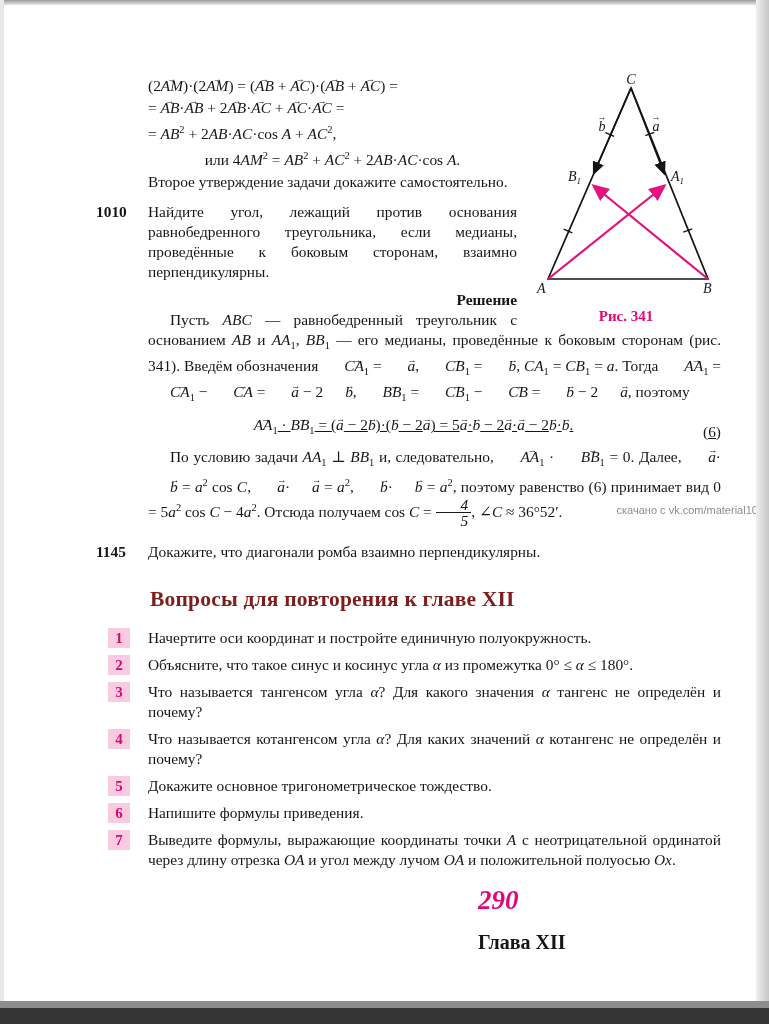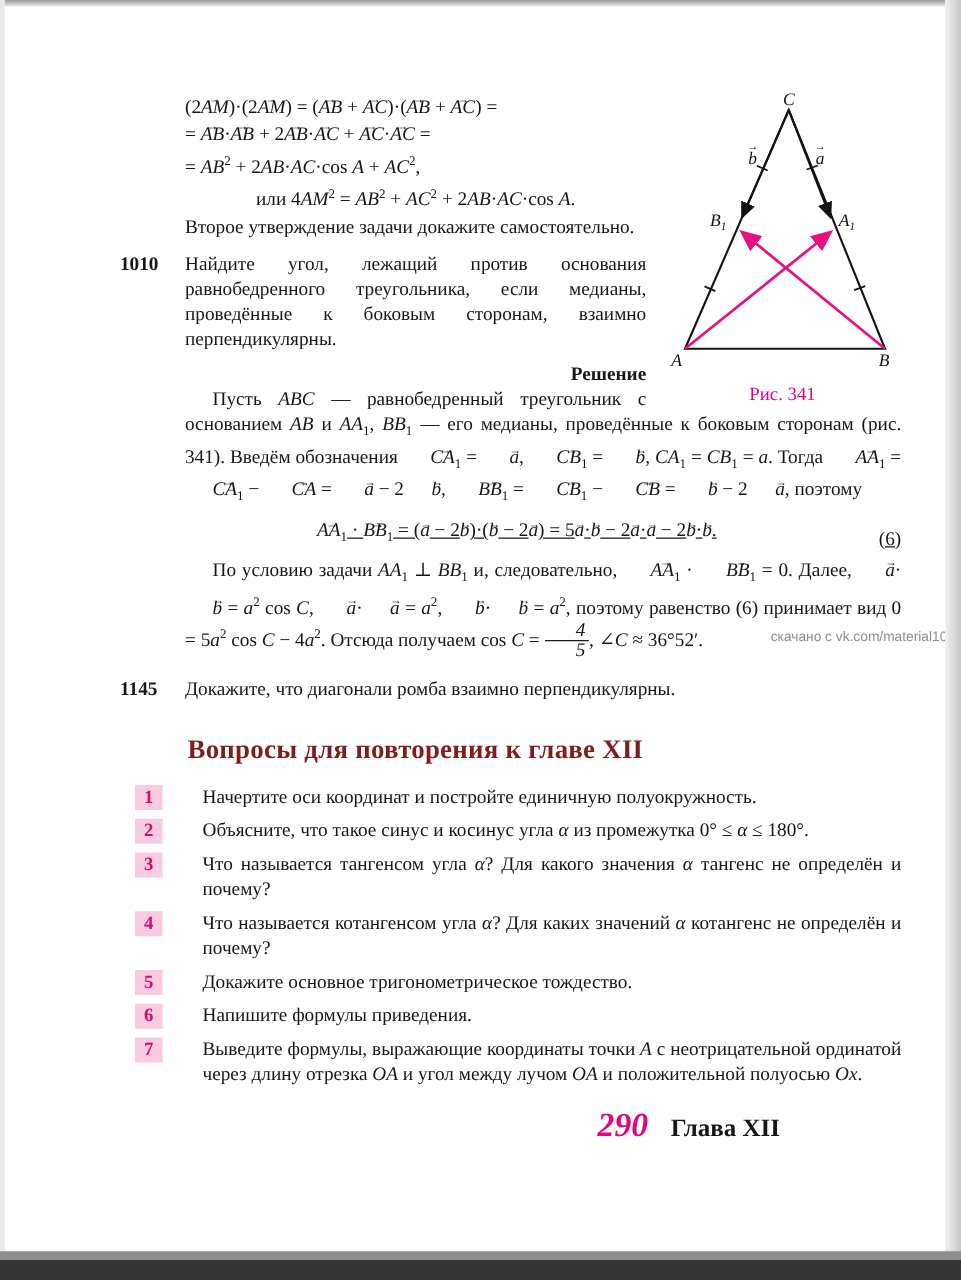--- a/index.html
+++ b/index.html
@@ -14,21 +14,21 @@
   .edge-left{position:absolute;left:0;top:0;bottom:0;width:4px;background:#e9e9e9;z-index:5;}
   .edge-right{position:absolute;right:0;top:0;bottom:0;width:13px;background:linear-gradient(90deg,#f0f0f0,#c6c6c6);z-index:5;}
   .edge-bottom-light{position:absolute;left:0;right:0;bottom:16px;height:7px;background:#8d8d8d;z-index:5;}
   .edge-bottom{position:absolute;left:0;right:0;bottom:0;height:16px;background:#353535;z-index:5;}
 
   .content{position:absolute;left:148px;right:48px;top:74px;}
 
   
   .fig{float:right;width:190px;margin:2px 0 26px 14px;text-align:center;}
   .fig svg{display:block;}
-  .figcap{color:#e2067e;font-weight:normal;font-size:15px;margin-top:4px;text-align:center;}
+  .figcap{color:#e2067e;font-weight:bold;font-size:15px;margin-top:4px;text-align:center;}
 
   
   .m{margin:2px 0;white-space:nowrap;text-align:center;}
   .c{text-align:left;padding-right:8px;}
   sup,sub{font-size:0.68em;}
   .v{position:relative;display:inline-block;}
   .v::before{content:"→";position:absolute;left:0;right:0;top:-0.74em;font-size:0.6em;font-style:normal;text-align:center;}
   .frac{display:inline-block;vertical-align:middle;text-align:center;line-height:1.02;font-style:italic;}
   .frac .top{display:block;border-bottom:1px solid #1a1a1a;padding:0 3px;}
   .frac .bot{display:block;padding:0 3px;}
@@ -44,23 +44,23 @@
   .sol-head{font-weight:bold;margin-top:8px;}
   .eqline{display:flex;align-items:flex-end;margin:7px 0 5px 0;text-decoration:underline;}
   .eq{flex:1;text-align:center;white-space:nowrap;}
   .eqnum{width:42px;text-align:right;}
 
   .chap{color:#7f1d1d;font-size:21.5px;line-height:26px;font-weight:bold;margin:24px 0 16px 2px;letter-spacing:.2px;}
 
   .q{position:relative;margin:7px 0;}
   .qnum{position:absolute;left:-40px;top:0;width:22px;height:20px;background:#f8cbe0;color:#d5096f;
         font-weight:bold;text-align:center;line-height:20px;font-size:15px;}
-  .qtext{text-align:justify;margin-left:14px;}
+  .qtext{text-align:justify;}
 
-  .footer{display:flex;align-items:baseline;gap:18px;margin-top:16px;margin-left:330px;}
+  .footer{display:flex;align-items:baseline;gap:18px;margin-top:16px;margin-left:330px;flex-direction:column;}
   .pageno{color:#e2067e;font-size:27px;font-weight:bold;font-style:italic;line-height:28px;}
   .chapref{font-size:20px;font-weight:bold;}
 
   .watermark{position:absolute;top:500px;right:5px;color:#8d8d8d;z-index:4;
              font-family:"Liberation Sans","DejaVu Sans",sans-serif;font-size:11px;}
 </style>
 </head>
 <body>
 
 <div class="page">

